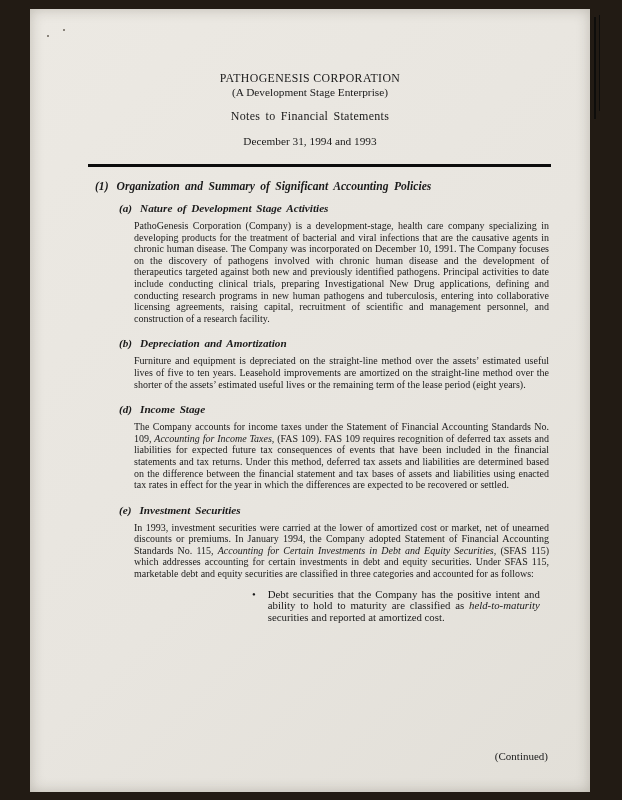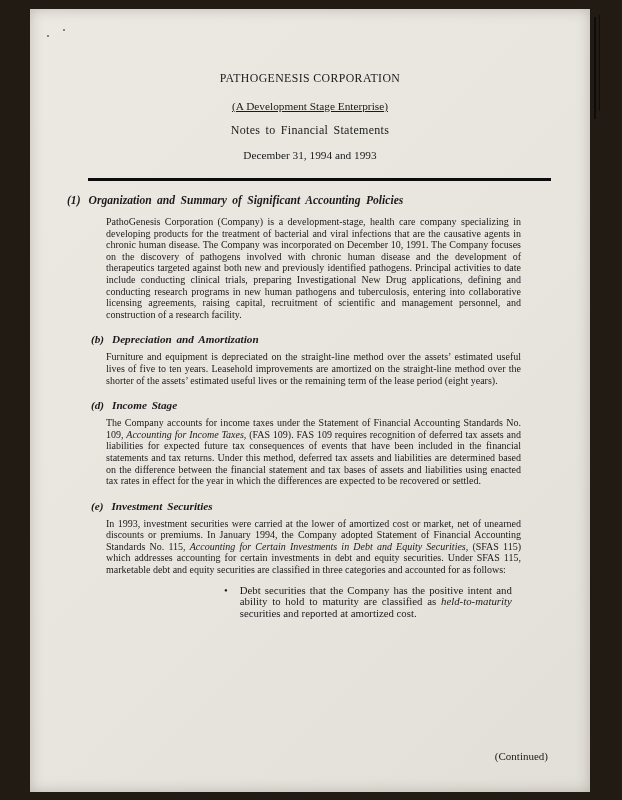--- a/index.html
+++ b/index.html
@@ -20,27 +20,27 @@
   }
   .artifact-line { position: absolute; background: #0e0d0b; }
   .artifact-line.l1 { left: 564px; top: 8px; width: 2px; height: 102px; }
   .artifact-line.l2 { left: 569px; top: 6px; width: 1px; height: 96px; }
   .speck { position: absolute; width: 2px; height: 2px; background: #6a6258; border-radius: 50%; }
   .speck.s1 { left: 17px; top: 26px; }
   .speck.s2 { left: 33px; top: 20px; }
 
   .doc-header { padding-top: 62px; text-align: center; }
   .company { font-size: 11.8px; letter-spacing: 0.4px; }
-  .subtitle { font-size: 11.3px; margin-top: 14px; text-decoration: underline; }
+  .subtitle { font-size: 11.3px; margin-top: 0; }
   .doc-title { font-size: 12px; font-weight: normal; margin-top: 11px; letter-spacing: 0.3px; word-spacing: 2px; }
   .doc-date { font-size: 11.3px; margin-top: 11px; }
 
   .rule { height: 3px; background: #0c0c0c; margin: 17px 39px 0 58px; }
 
-  .content { padding: 13px 42px 0 37px; }
+  .content { padding: 13px 42px 0 65px; }
 
   .h1 { font-size: 11.6px; font-weight: bold; font-style: italic; word-spacing: 2.5px; margin-bottom: 9px; }
   .h1-label { margin-right: 8px; }
 
   .sub { margin-bottom: 13px; }
   .h2 { font-size: 11.2px; font-weight: bold; font-style: italic; word-spacing: 2px; margin: 0 0 6px 24px; }
   .h2-label { margin-right: 8px; }
 
   .para {
     margin: 0 0 0 39px;
@@ -86,20 +86,23 @@
 
   <div class="rule"></div>
 
   <section class="content">
 
     <div class="h1">
       <span class="h1-label">(1)</span><span class="h1-title">Organization and Summary of Significant Accounting Policies</span>
     </div>
 
     <div class="sub">
+      <div class="h2">
+        <span class="h2-label">(a)</span><span class="h2-title">Nature of Development Stage Activities</span>
+      </div>
       <p class="para"><span>PathoGenesis Corporation (Company) is a development-stage, health care company specializing in developing products for the treatment of bacterial and viral infections that are the causative agents in chronic human disease.  The Company was incorporated on December 10, 1991.  The Company focuses on the discovery of pathogens involved with chronic human disease and the development of therapeutics targeted against both new and previously identified pathogens.  Principal activities to date include conducting clinical trials, preparing Investigational New Drug applications, defining and conducting research programs in new human pathogens and tuberculosis, entering into collaborative licensing agreements, raising capital, recruitment of scientific and management personnel, and construction of a research facility.</span></p>
     </div>
 
     <div class="sub">
       <div class="h2">
         <span class="h2-label">(b)</span><span class="h2-title">Depreciation and Amortization</span>
       </div>
       <p class="para"><span>Furniture and equipment is depreciated on the straight-line method over the assets’ estimated useful lives of five to ten years.  Leasehold improvements are amortized on the straight-line method over the shorter of the assets’ estimated useful lives or the remaining term of the lease period (eight years).</span></p>
     </div>
 

